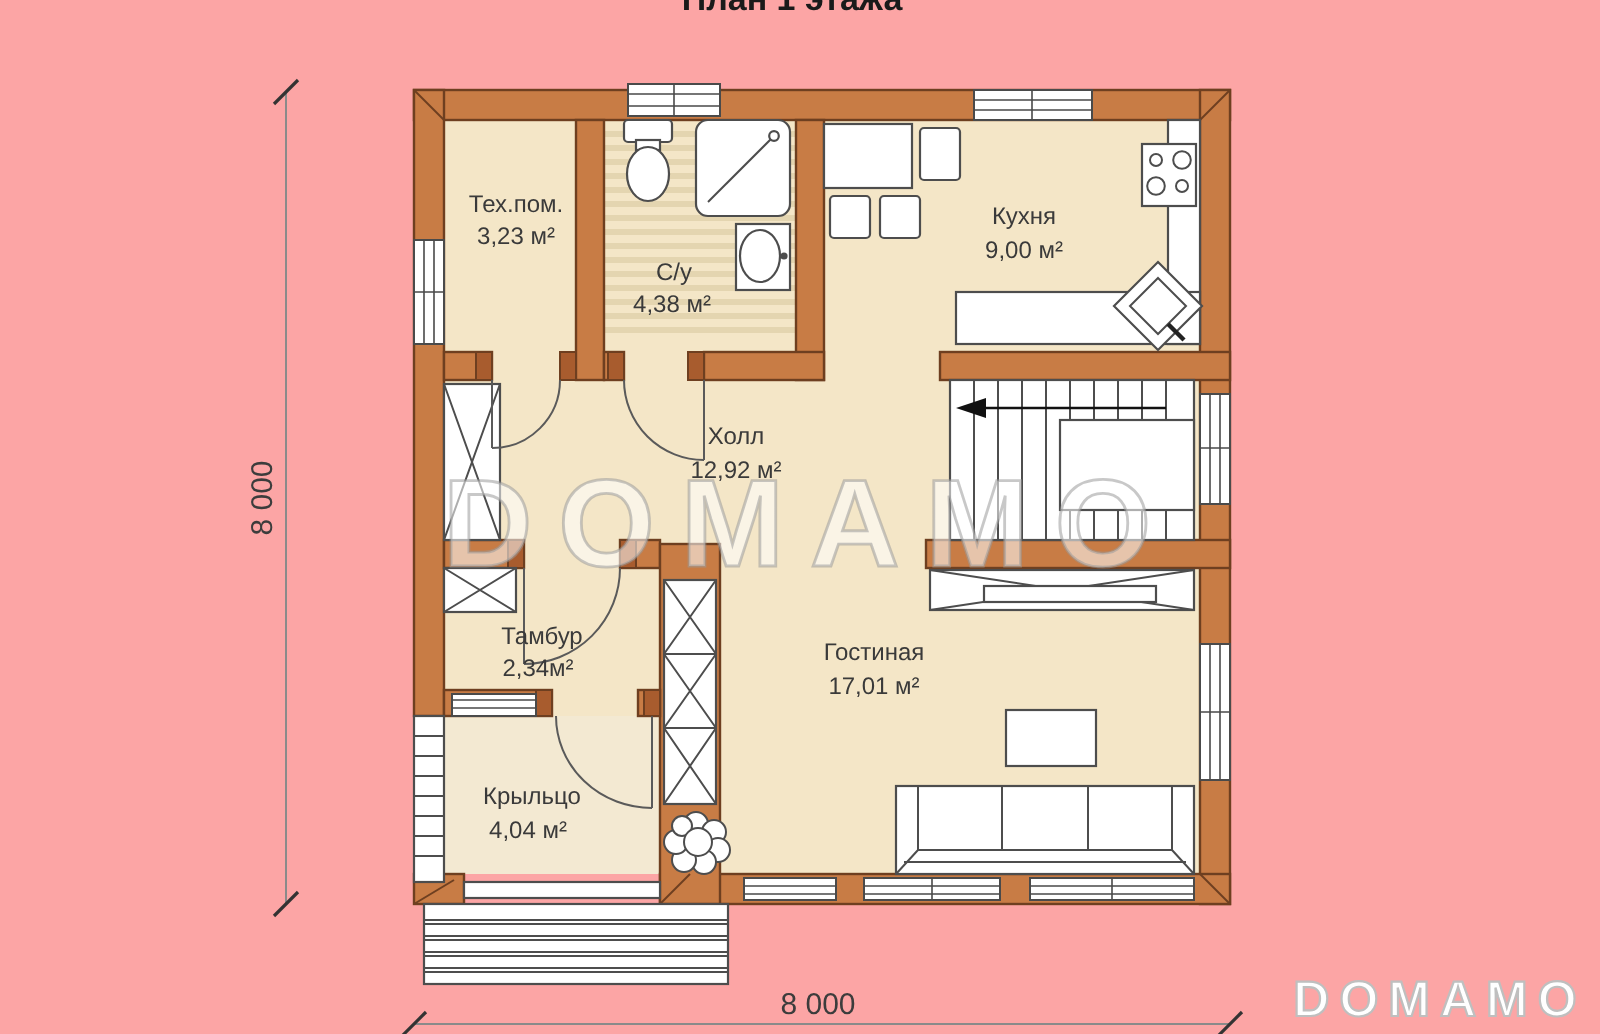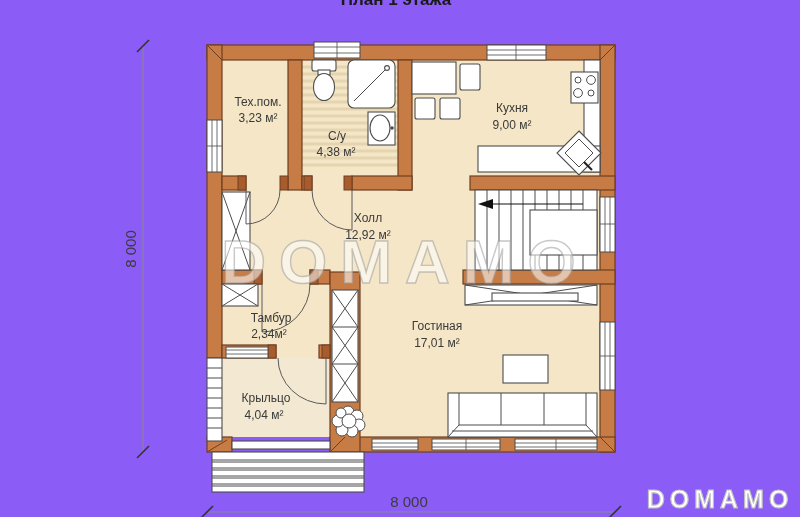--- a/index.html
+++ b/index.html
@@ -1,16 +1,16 @@
 <!DOCTYPE html>
 <html style="--wall_fill: #c87c45; --wall_stroke: #6e3f20; --wall_dark: #a85c2e; --room_fill: #f4e6c7; --porch_fill: #f3e9d2; --bath_stripe: #e4d5b0; --furniture_stroke: #4d4d4d; --label_color: #3a3a3a; --dim_color: #3c3c3c; --watermark_stroke: #9b9b9b; --logo_stroke: #bfbfbf;"><head>
 <meta charset="utf-8">
 <style>
   html,body{margin:0;padding:0;background:#fff;}
-  .canvas{position:relative;width:800px;height:517px;background:#8b5cf6;overflow:hidden;
+  .canvas{position:relative;width:800px;height:517px;background:#fca5a5;overflow:hidden;
           font-family:"Liberation Sans",sans-serif;}
   svg{position:absolute;left:0;top:0;}
   .wall{fill:var(--wall_fill,#c87c45);stroke:var(--wall_stroke,#6e3f20);stroke-width:1.2;}
   .jamb{fill:var(--wall_dark,#a85c2e);stroke:var(--wall_stroke,#6e3f20);stroke-width:1;}
   .bevel{stroke:var(--wall_stroke,#6e3f20);stroke-width:1;}
   .roomfill{fill:var(--room_fill,#f4e6c7);}
   .porchfill{fill:var(--porch_fill,#f3e9d2);}
   .stripe{stroke:var(--bath_stripe,#e4d5b0);stroke-width:3;}
   .win{fill:#fff;stroke:#4a4a4a;stroke-width:1;}
   .winline{stroke:#4a4a4a;stroke-width:0.8;fill:none;}

